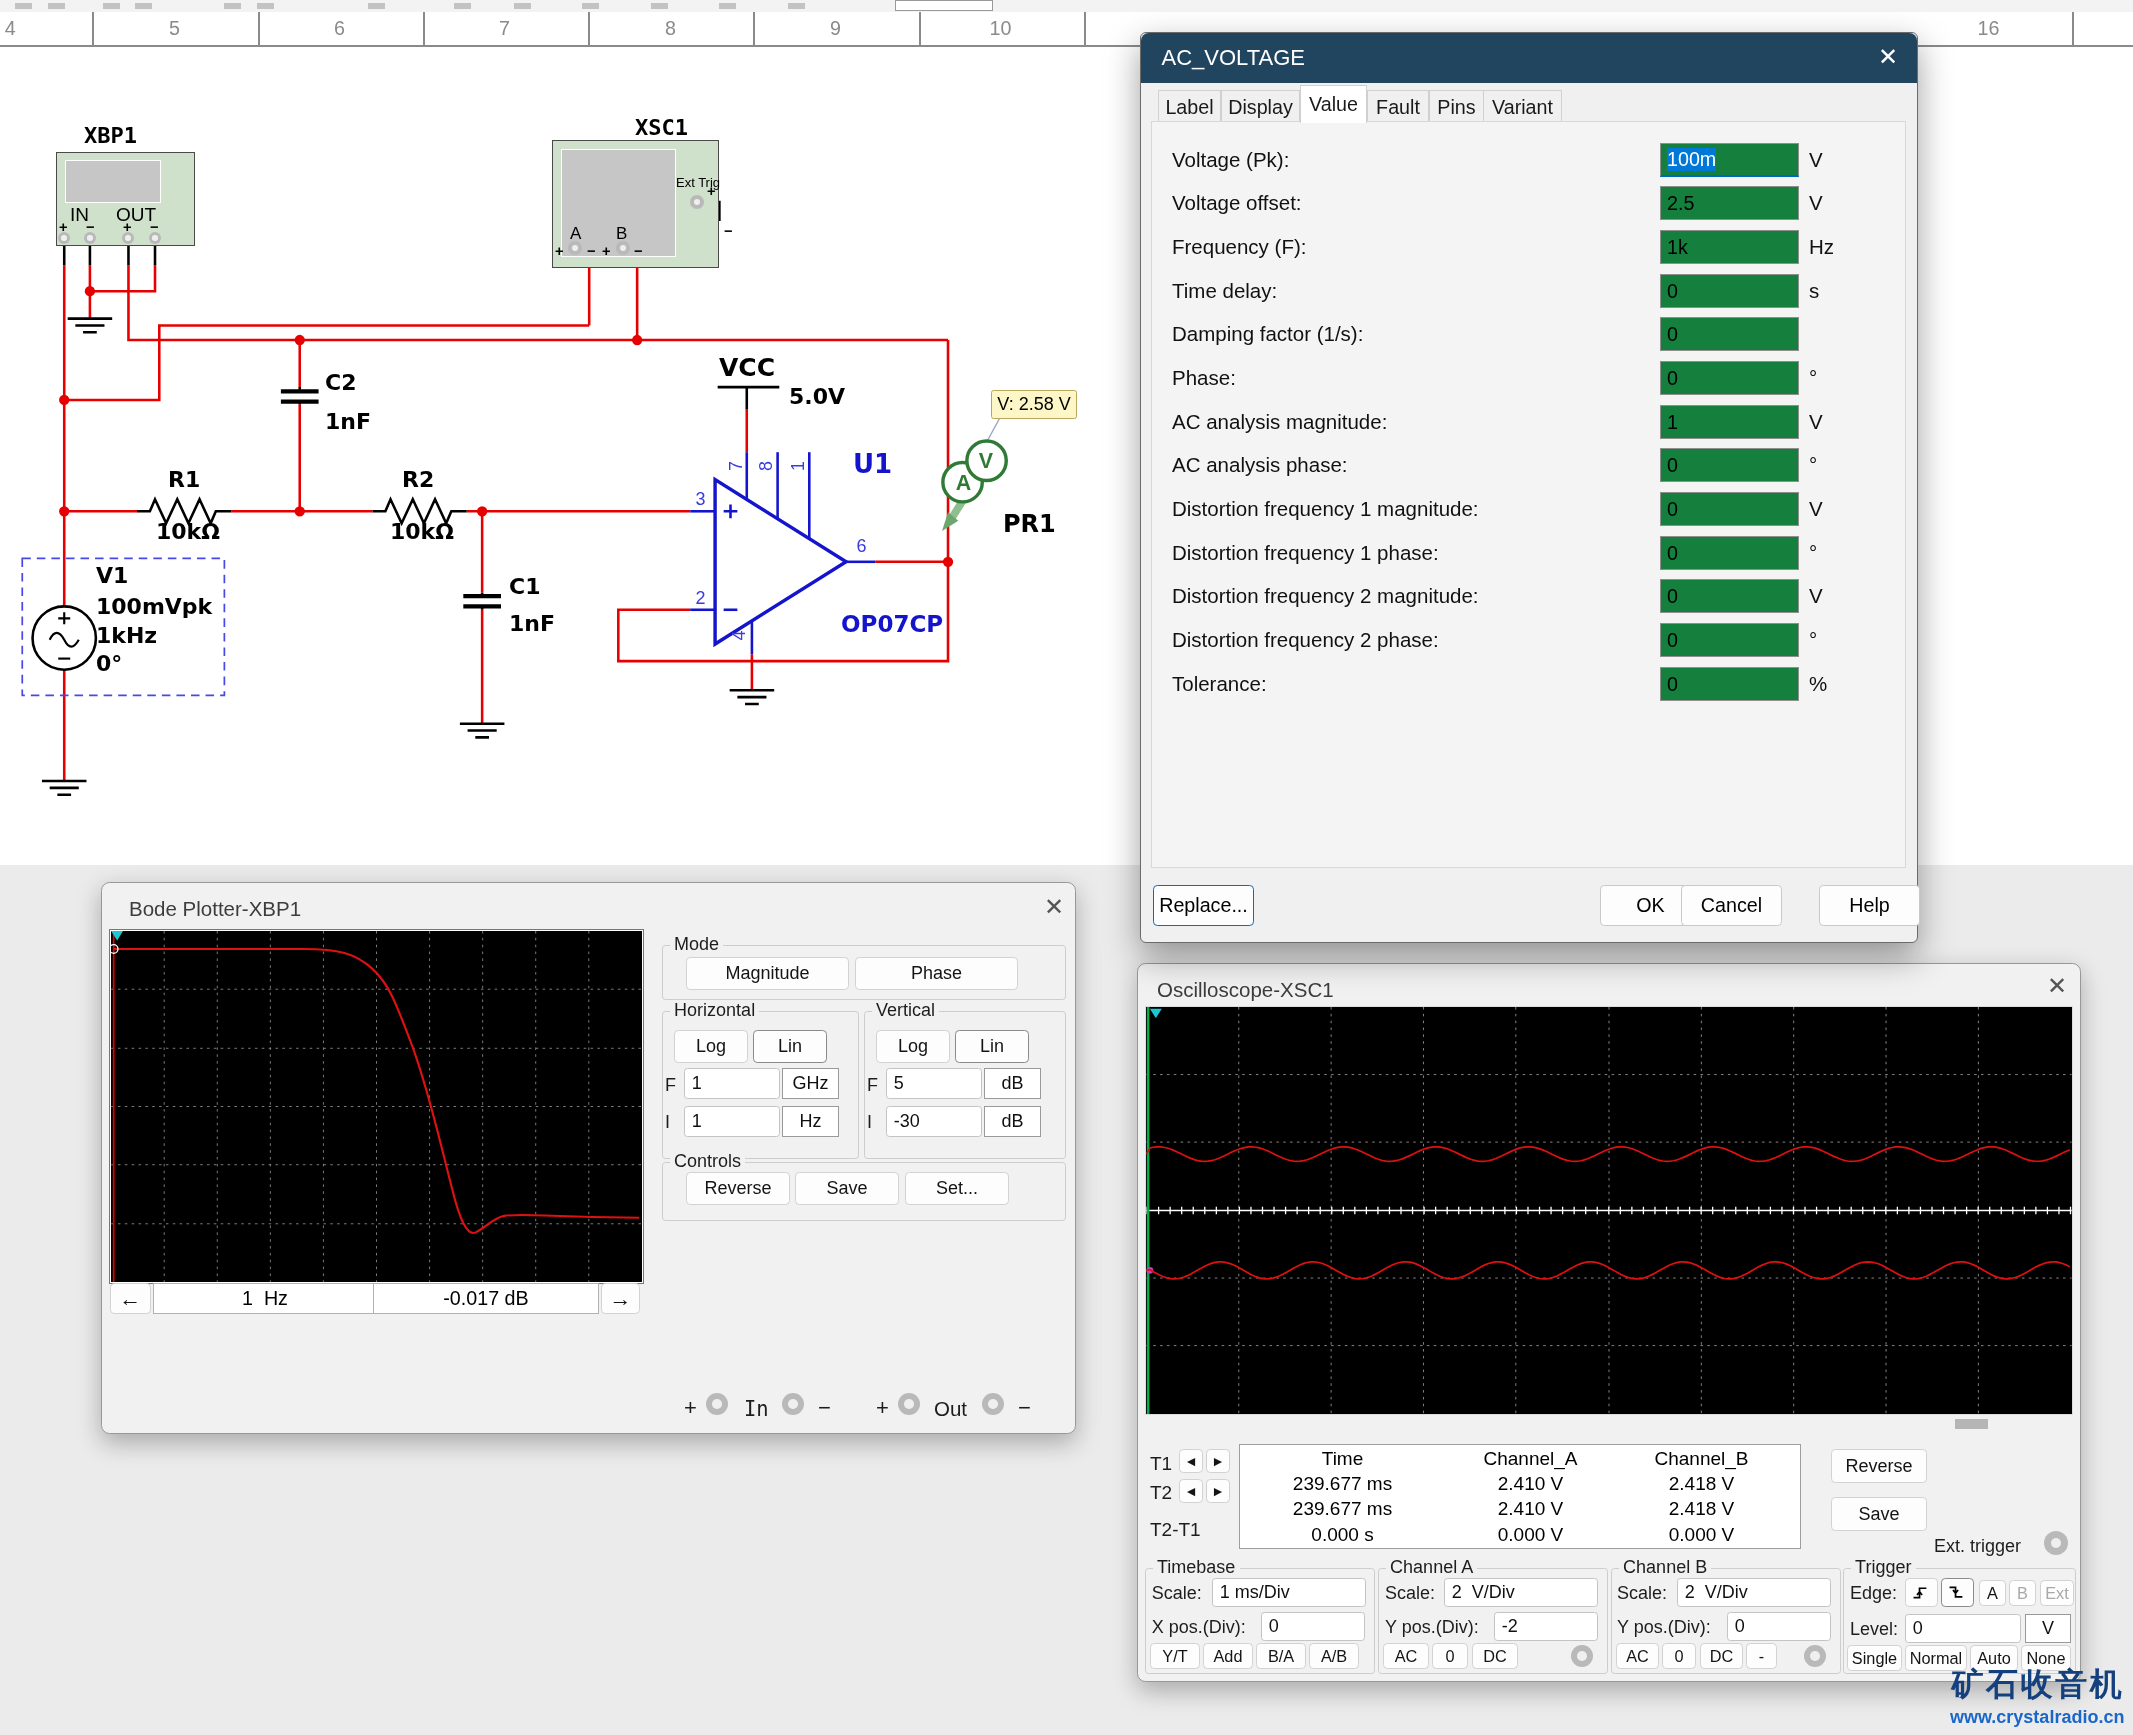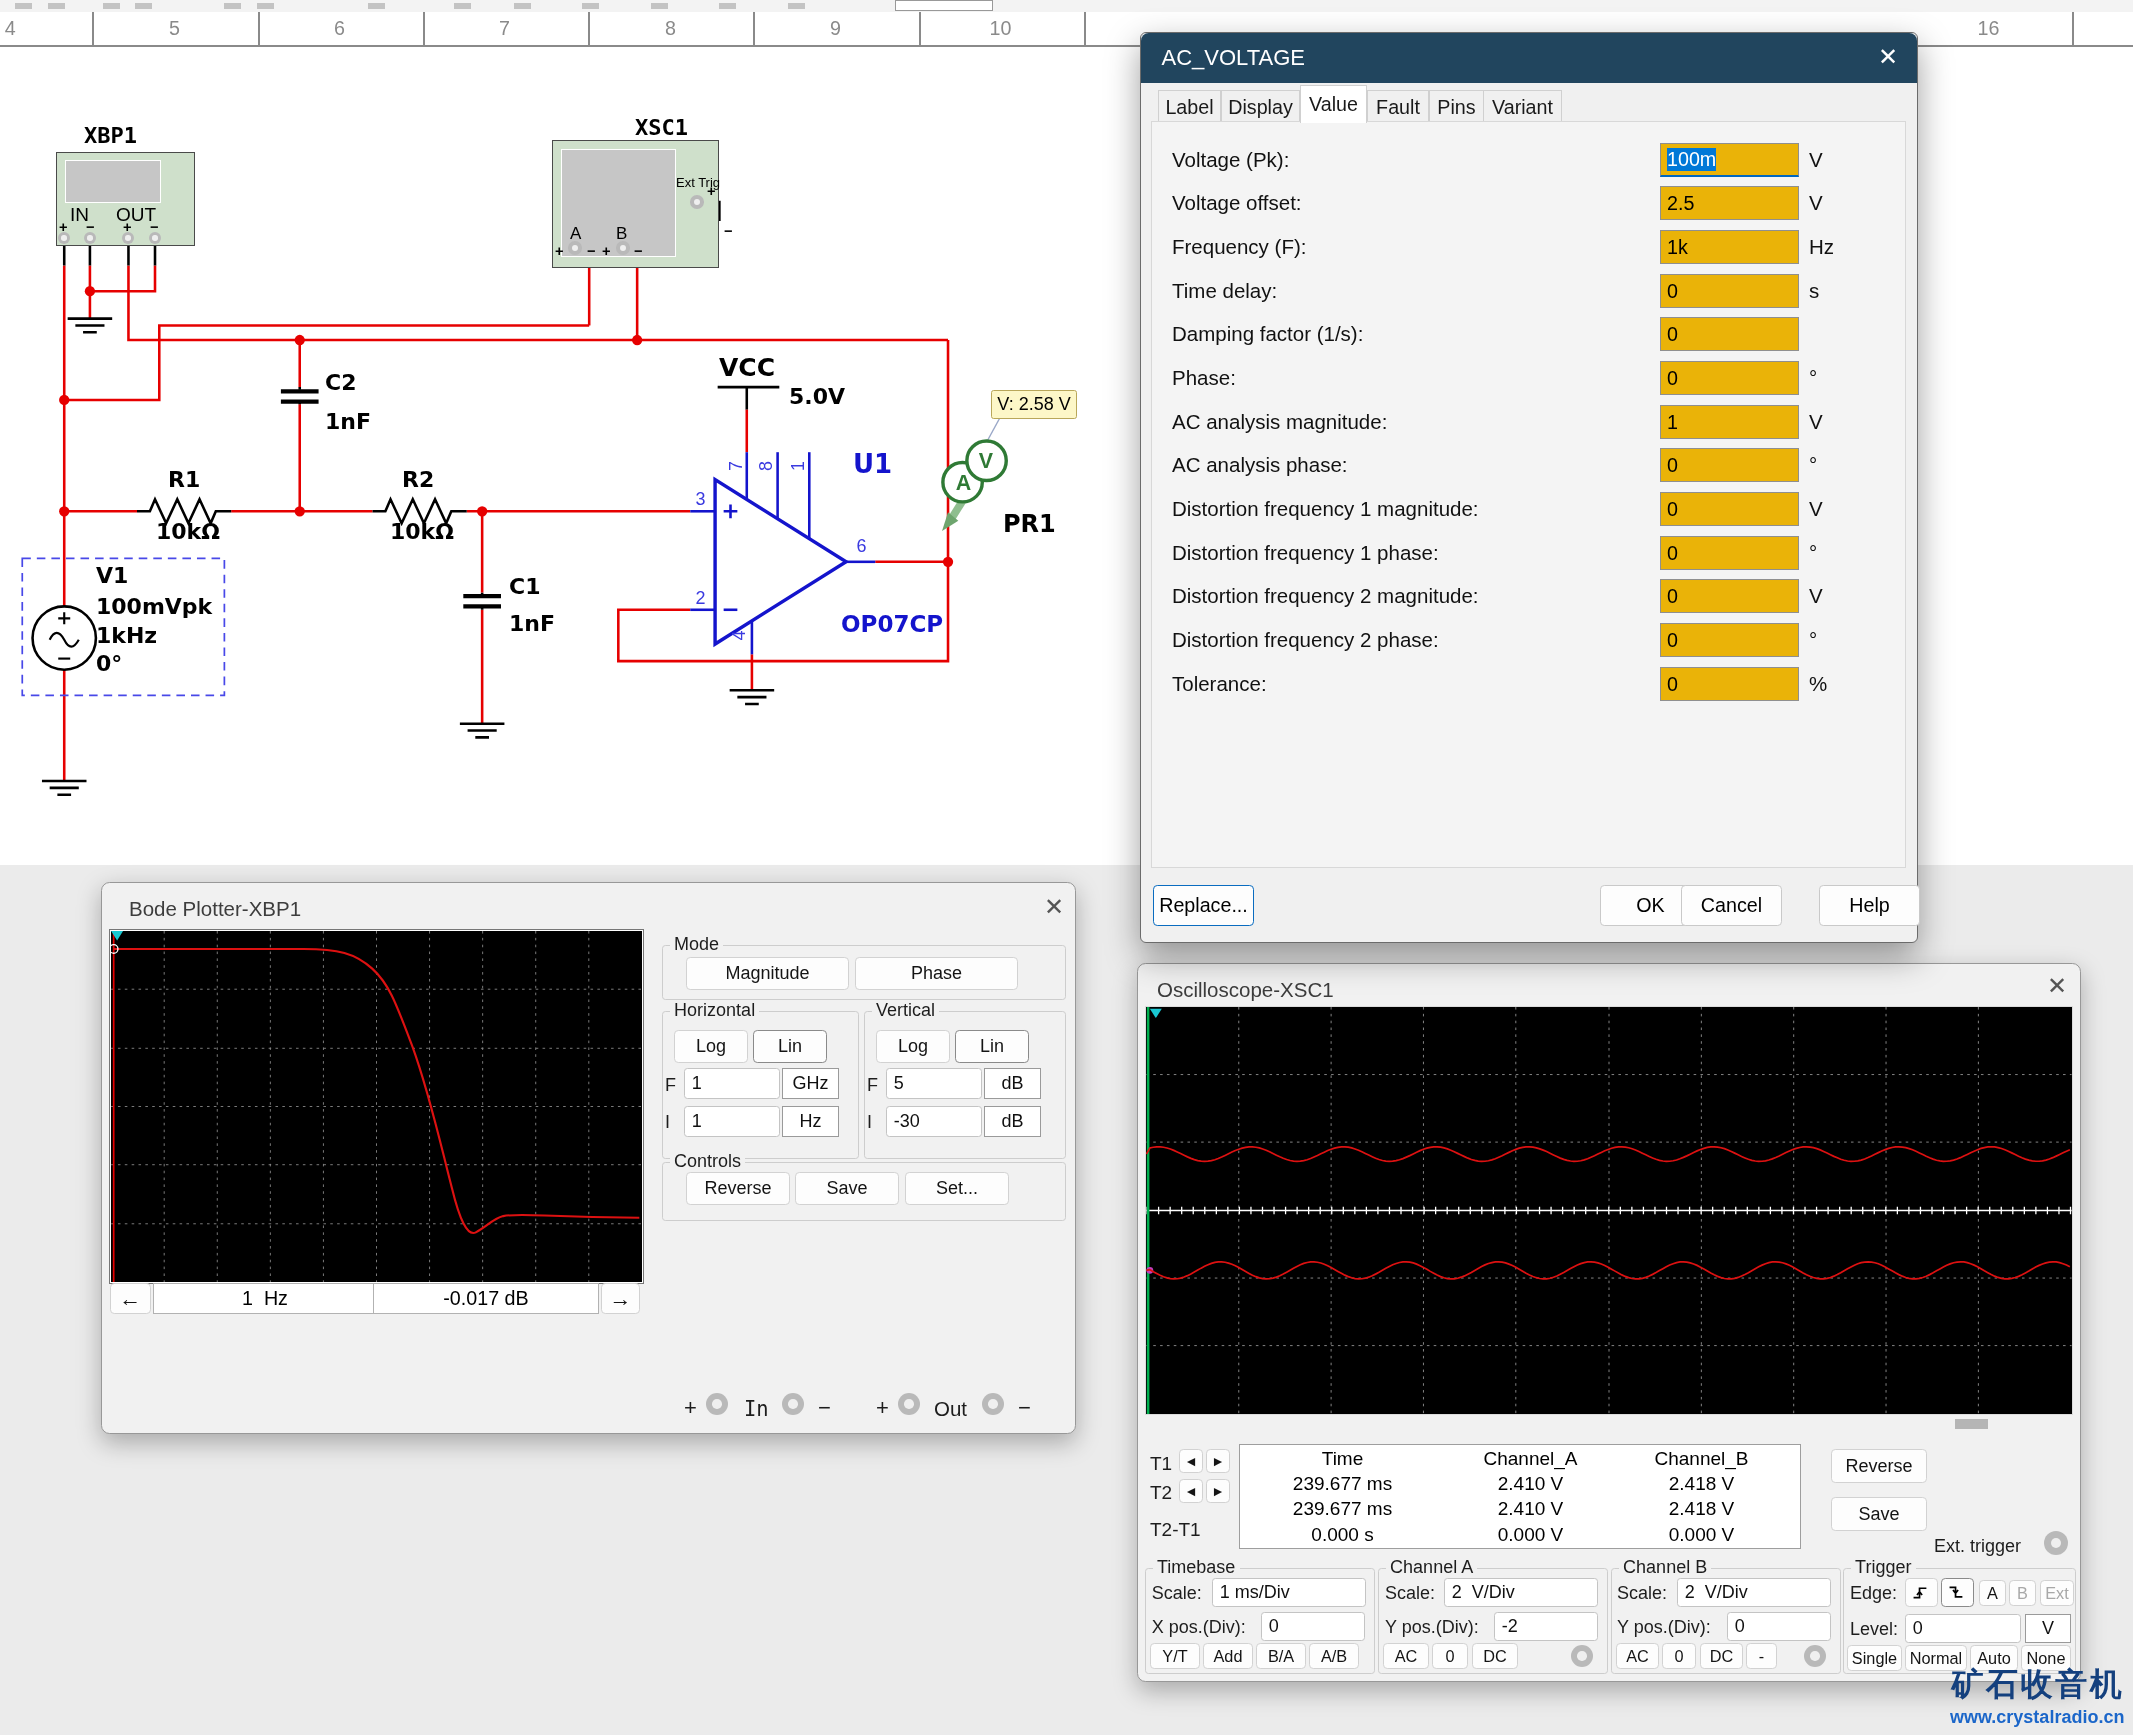--- a/index.html
+++ b/index.html
@@ -46,21 +46,21 @@
   #dialog{position:absolute;left:1140px;top:32px;width:776px;height:909px;background:#f0f0f0;
           border-radius:6px;border:0.9px solid #6b6b6b;box-shadow:0 13.7px 34px rgba(0,0,0,.38);z-index:20;}
   #dialog-title{position:absolute;left:0;top:0;width:100%;height:50px;background:#21455e;border-radius:7.7px 7.7px 0 0;}
   #dialog-title span{position:absolute;left:20.5px;top:12px;color:#fff;font-size:22px;}
   #dialog-close{position:absolute;right:19px;top:10.3px;color:#fff;font-size:24px;}
   .tab{position:absolute;top:57px;height:33px;background:#f0f0f0;border:0.9px solid #d0d0d0;border-bottom:none;
        display:flex;align-items:center;justify-content:center;font-size:19.7px;color:#1a1a1a;box-sizing:border-box;}
   .tab.active{top:52px;height:38px;background:#fff;z-index:2;}
   #tabpage{position:absolute;left:10.3px;top:88px;width:755px;height:747px;background:#f4f4f4;border:0.9px solid #d8d8d8;box-sizing:border-box;}
   .dlabel{position:absolute;left:31px;font-size:20.5px;color:#111;}
-  .dinp{position:absolute;left:519px;width:139px;height:34px;background:#eab308;border:0.9px solid #8f8f8f;
+  .dinp{position:absolute;left:519px;width:139px;height:34px;background:#15803d;border:0.9px solid #8f8f8f;
         font-size:19.7px;display:flex;align-items:center;padding-left:6px;box-sizing:border-box;}
   .dinp.focus{border:0.9px solid #8f8f8f;border-bottom:2.6px solid #0067c0;}
   .dinp.focus span{background:#0078d7;color:#fff;}
   .dunit{position:absolute;left:668px;font-size:20.5px;color:#111;}
   .dbtn{position:absolute;top:852px;width:99px;height:39px;background:#fdfdfd;border:0.9px solid #c9c9c9;border-radius:4.3px;
         display:flex;align-items:center;justify-content:center;font-size:19.7px;}
   
   #probe-tip{position:absolute;left:991px;top:390px;width:84px;height:27px;background:#fdf7c8;border:0.9px solid #b9a75a;
      border-radius:2.6px;display:flex;align-items:center;justify-content:center;font-size:18px;z-index:2;}
   

